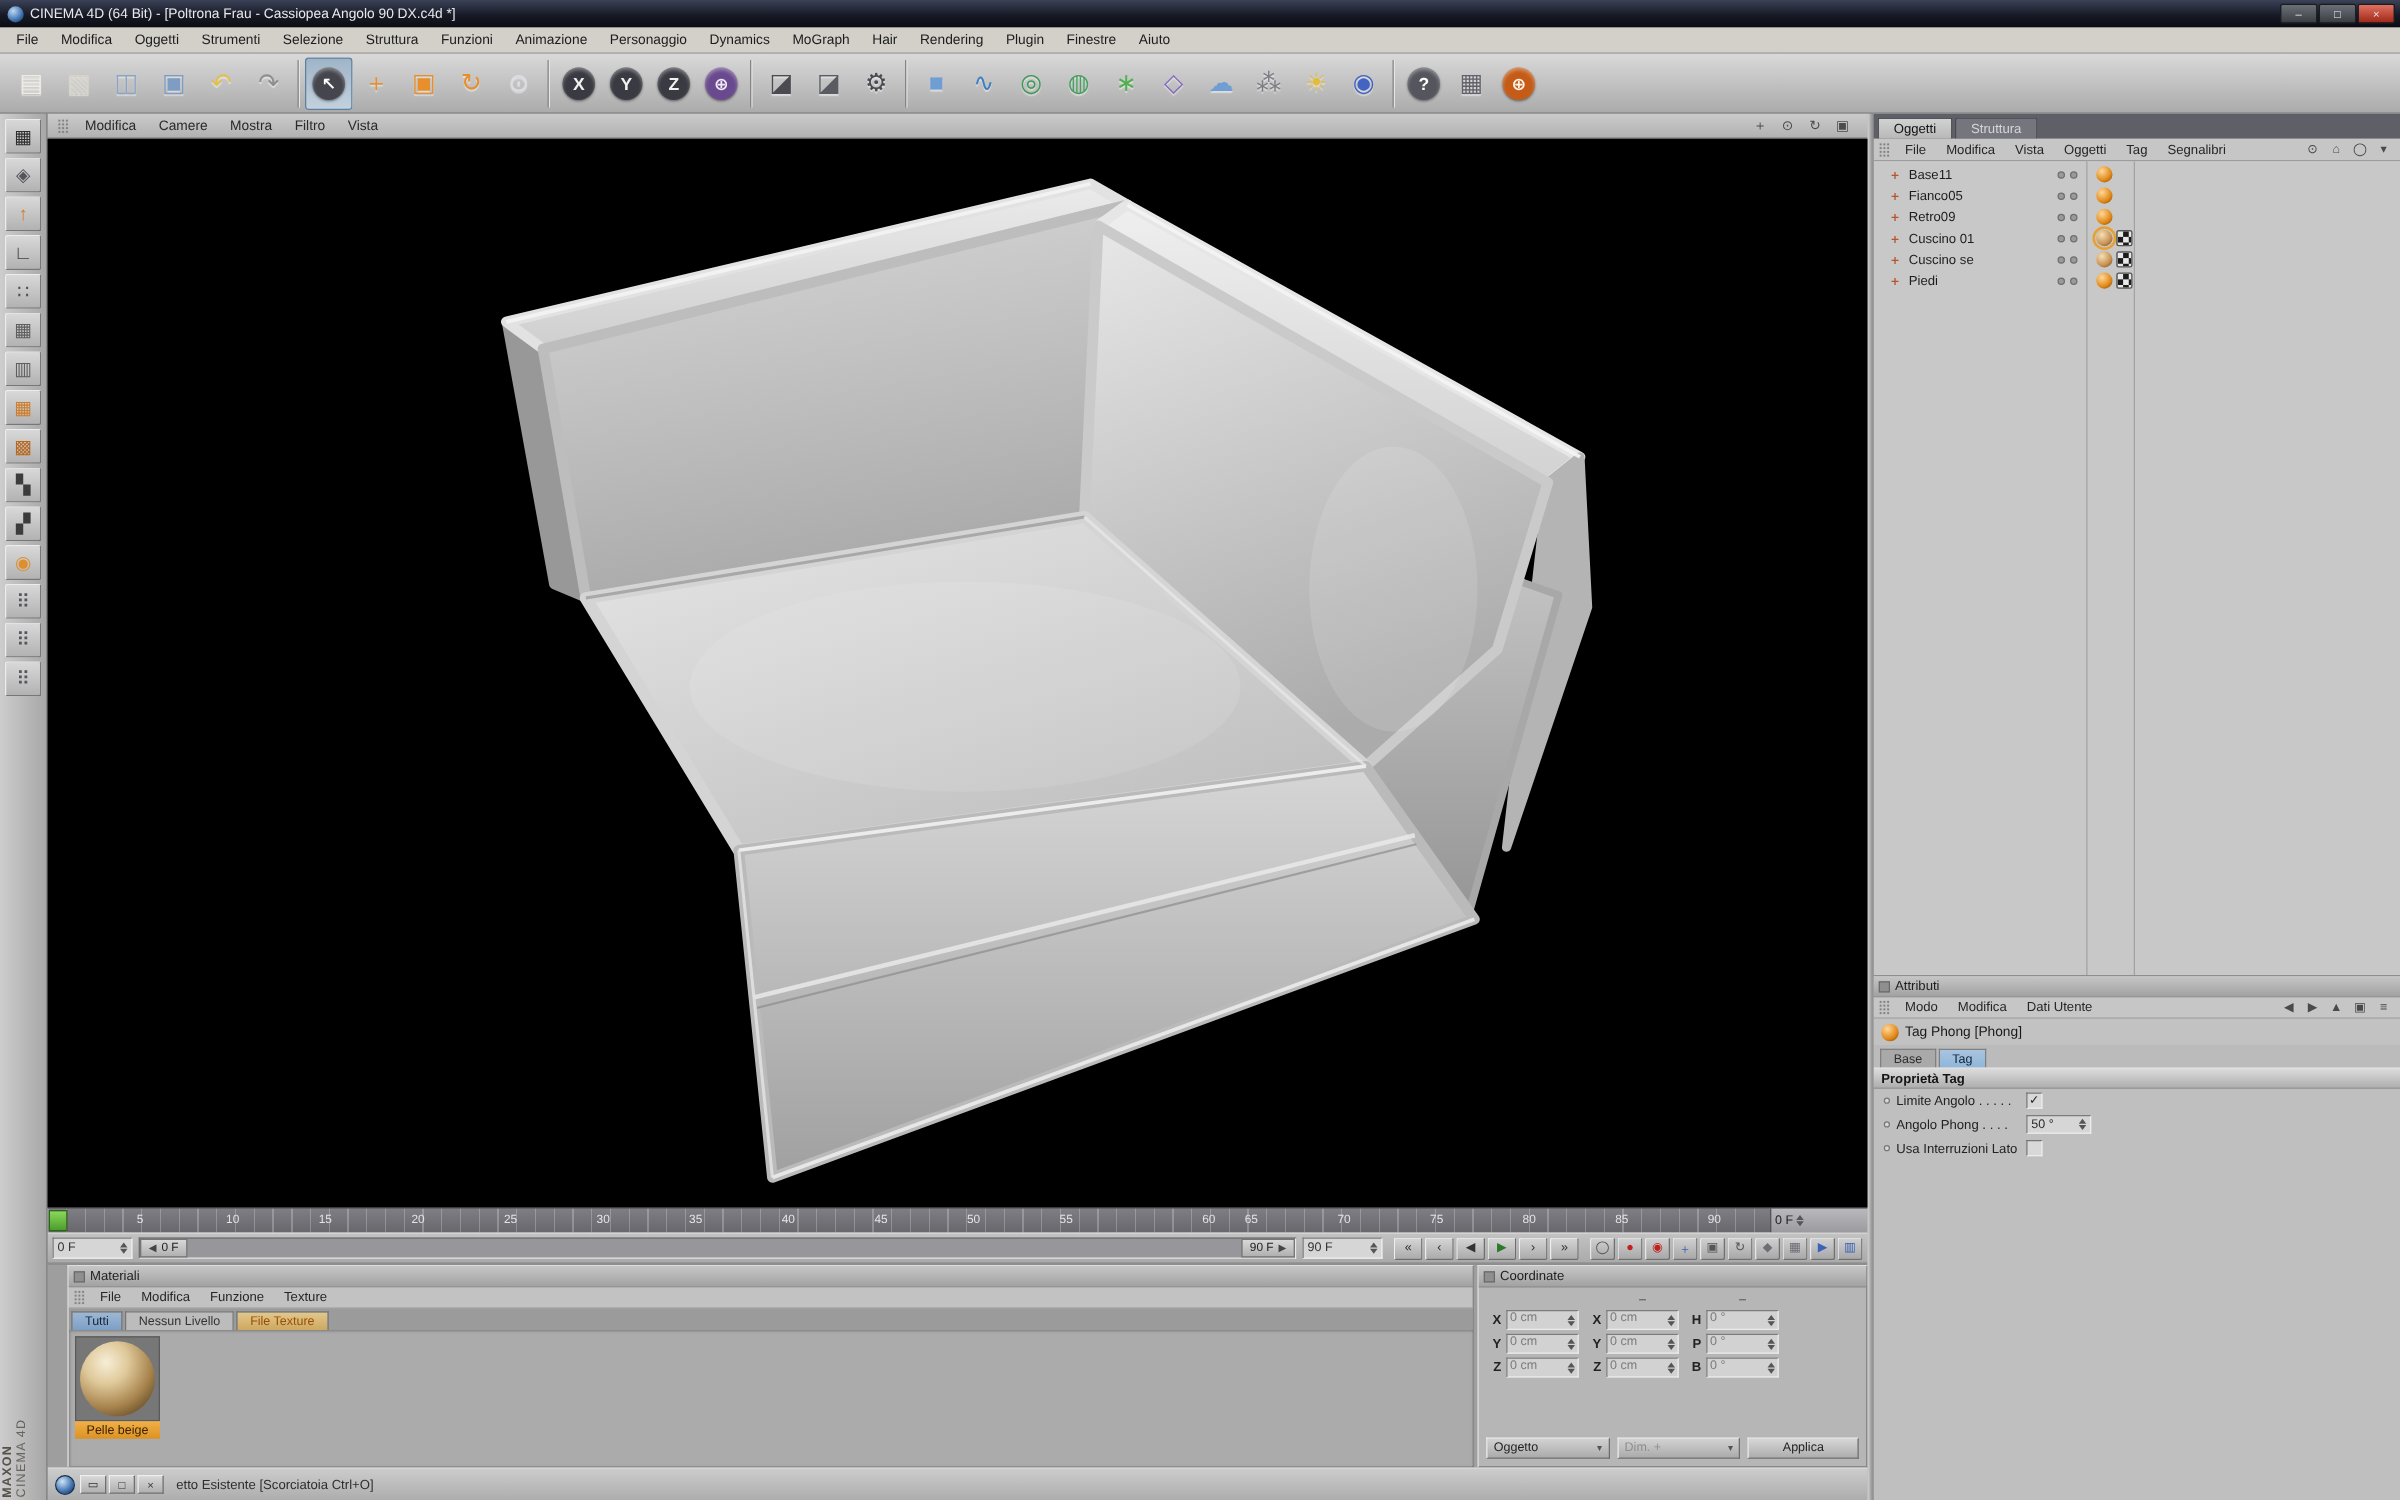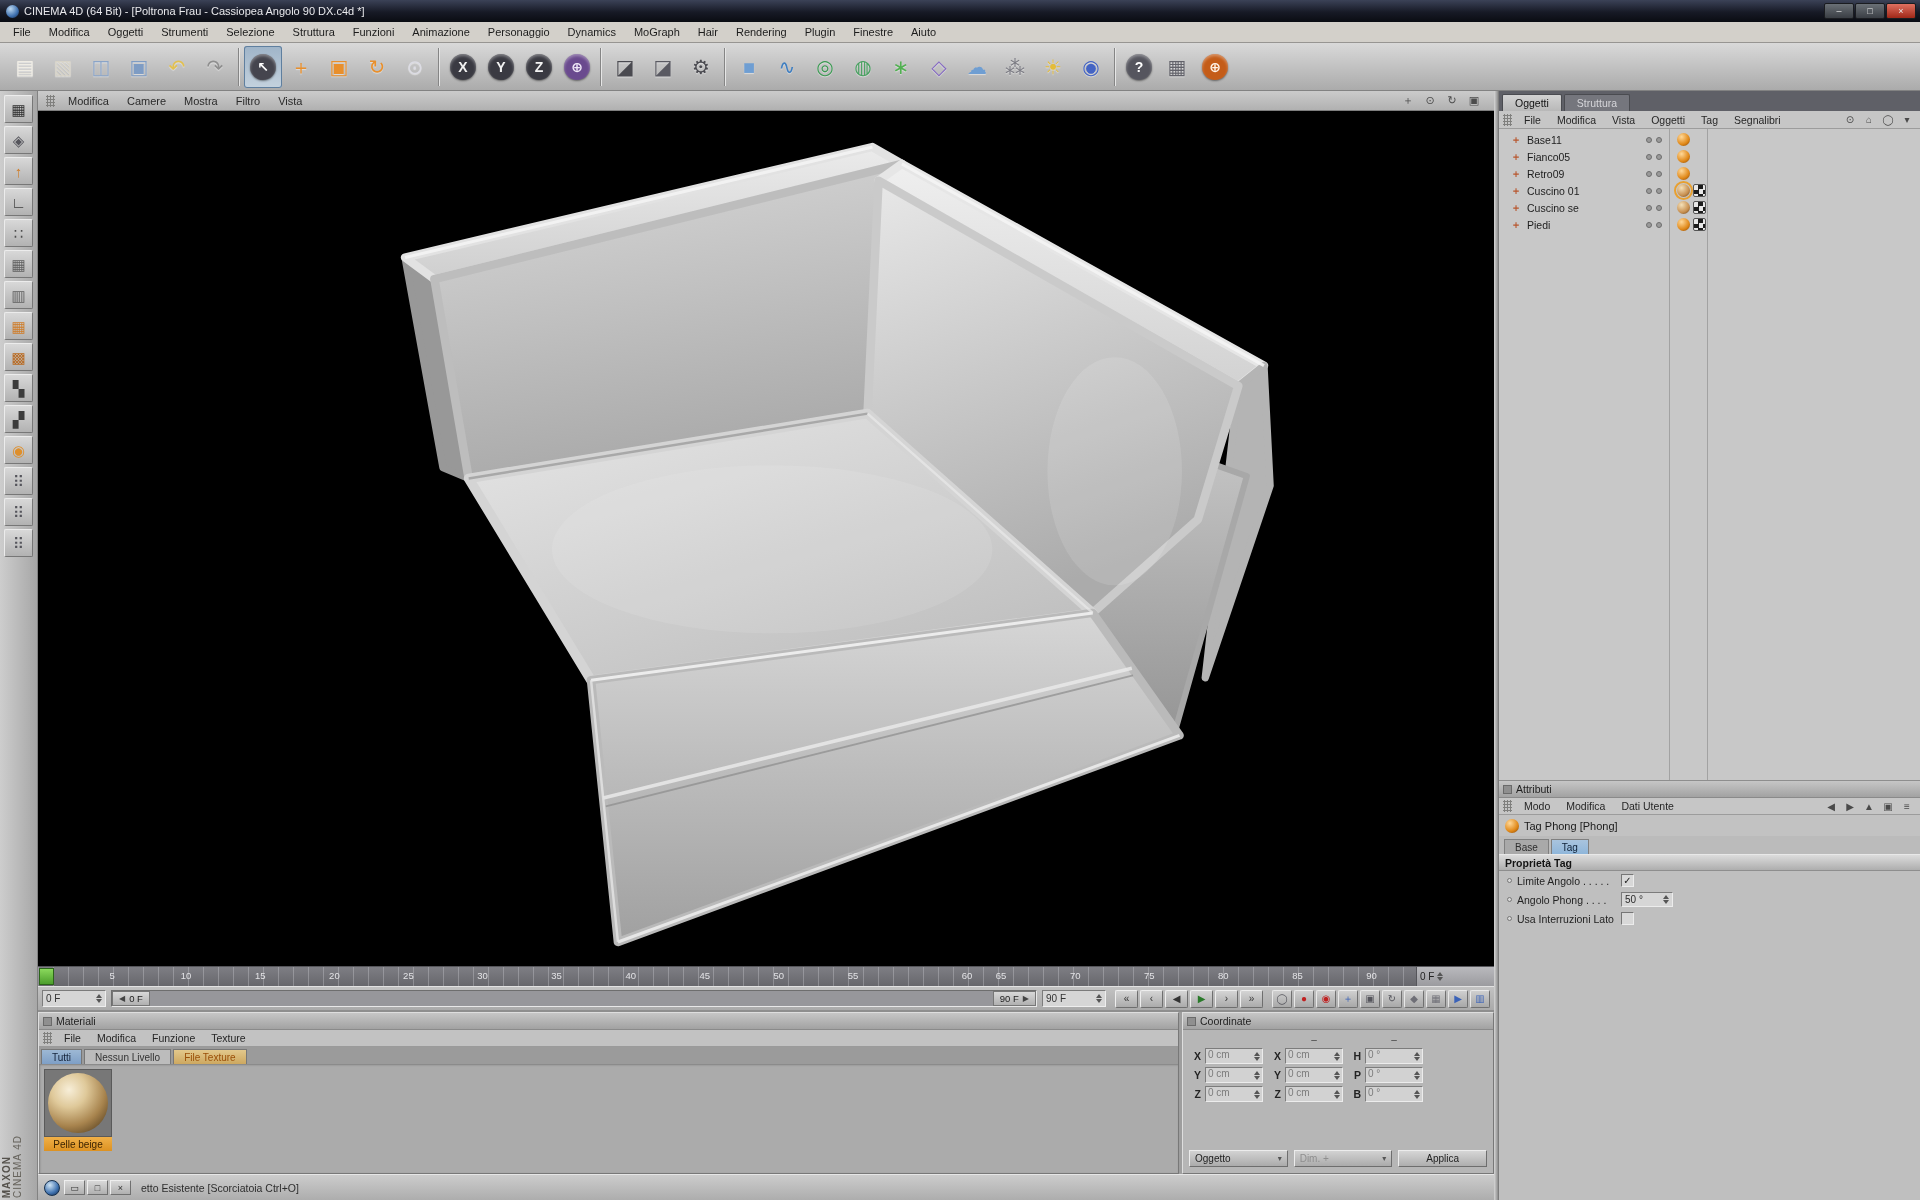--- a/index.html
+++ b/index.html
@@ -98,21 +98,21 @@
             justify-content:center; font-size:10px; color:#333; }
   .cluster { display:flex; gap:2px; margin-left:4px; }
   .clusterbtn { width:20px; height:18px; background:linear-gradient(#cfcfcf,#a8a8a8); border:1px solid;
                 border-color:#e8e8e8 #707070 #707070 #e8e8e8; border-radius:2px; display:flex;
                 align-items:center; justify-content:center; font-size:10px; }
 
   
   .bottomrow { height:164px; display:flex; border-top:2px solid #8e8e8e; background:#9e9e9e; gap:3px; }
   .panel { background:#b6b6b6; border:1px solid; border-color:#dedede #787878 #787878 #dedede;
            display:flex; flex-direction:column; min-width:0; }
-  .materials { flex:1; }
+  .materials { flex:1;margin-left:16px; }
   .coords { width:312px; }
   .panelhead { height:17px; background:linear-gradient(#c6c6c6,#a2a2a2); border-bottom:1px solid #8a8a8a;
                display:flex; align-items:center; font-size:10.5px; color:#1e1e1e; }
   .panelhead .sq { width:9px; height:9px; margin:0 4px; background:#8f8f8f; border:1px solid #6a6a6a; }
   .panelmenu { height:17px; display:flex; align-items:center; background:#c2c2c2; border-bottom:1px solid #9a9a9a; }
   .pm-item { padding:1px 8px; font-size:10.5px; color:#262626; }
   .mat-tabs { height:17px; display:flex; align-items:flex-end; background:#9b9b9b; padding-left:2px; gap:2px; }
   .mat-tab { height:15px; padding:0 10px; display:flex; align-items:center; font-size:10px;
              border:1px solid #777; border-bottom:none; background:#bcbcbc; color:#333; }
   .mat-tab.selected-blue { background:linear-gradient(#9db8d4,#7e9fc6); color:#14233a; }

